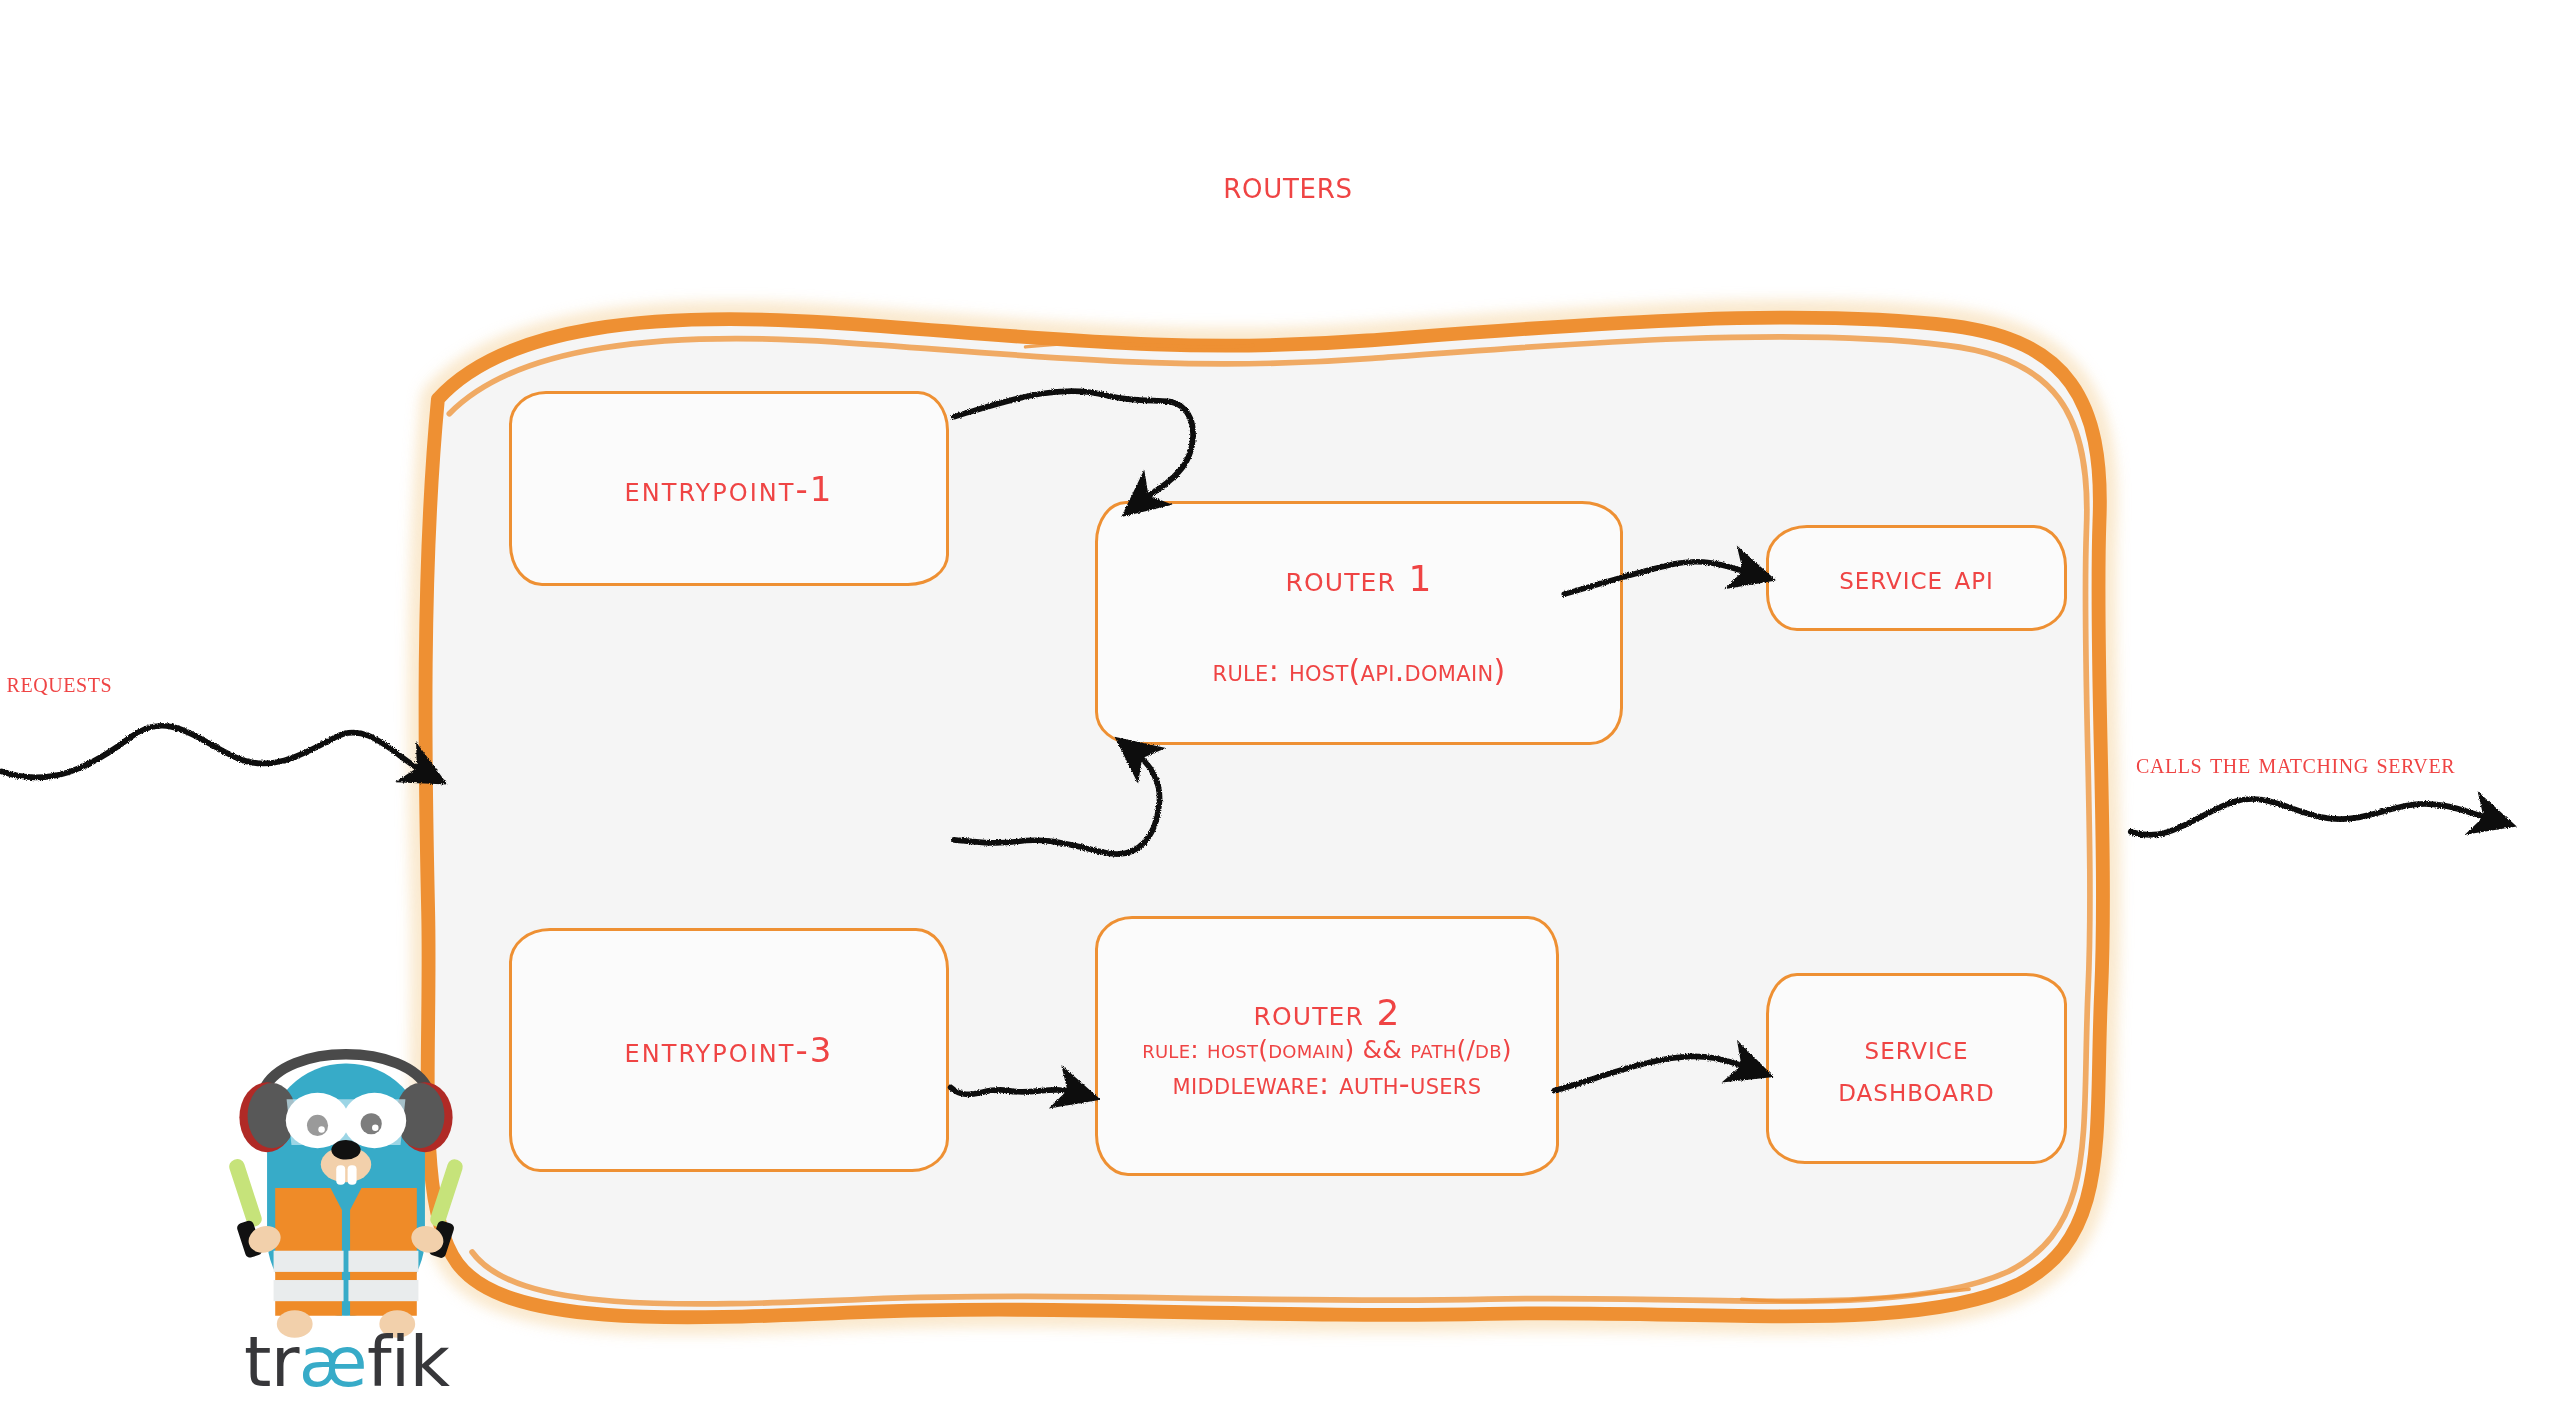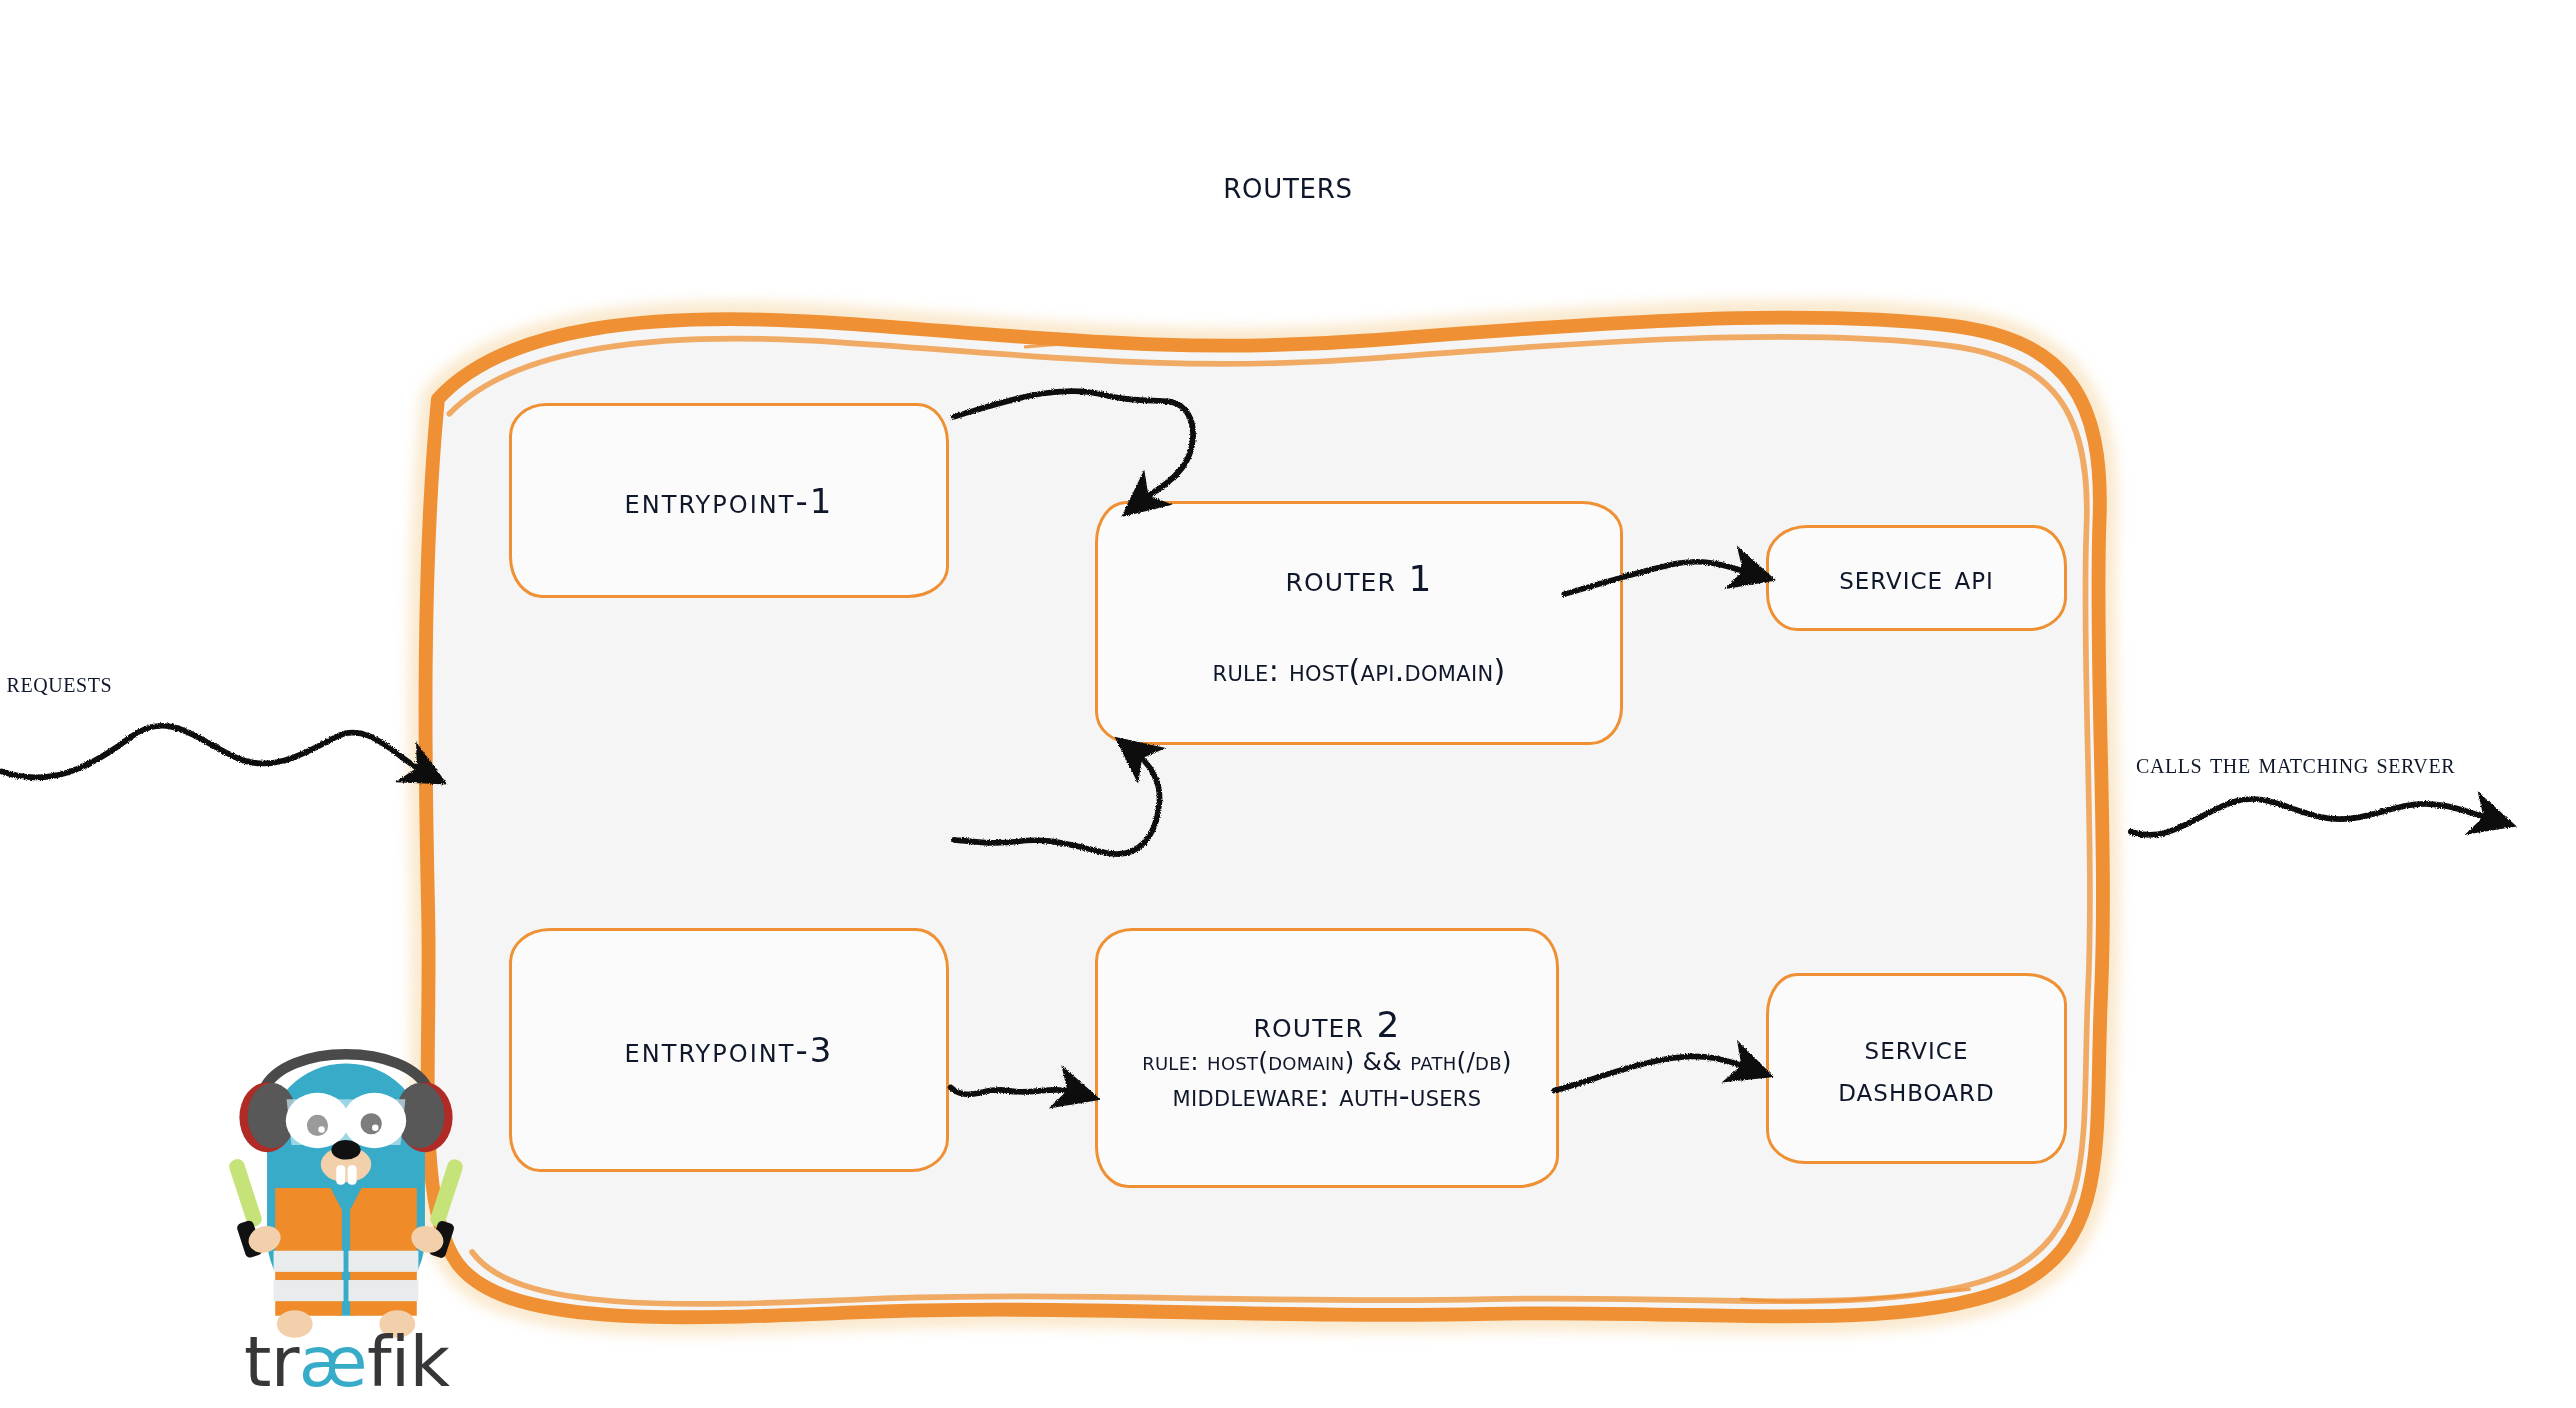--- a/index.html
+++ b/index.html
@@ -12,21 +12,21 @@
     width: 2576px;
     height: 1408px;
     background: #ffffff;
     overflow: hidden;
     font-family: "DejaVu Sans", sans-serif;
   }
 
   
   .hand {
     font-family: "DejaVu Sans", sans-serif;
-    color: #0f172a;
+    color: #ef4444;
     font-weight: 400;
     letter-spacing: 0.02em;
     white-space: nowrap;
   }
   
   .sc {
     font-variant: small-caps;
     text-transform: lowercase;
   }
 
@@ -62,21 +62,21 @@
     box-sizing: border-box;
     background: #fbfbfb;
     border: 3.3px solid #ee9033;
     border-radius: 34px;
     display: flex;
     flex-direction: column;
     align-items: center;
     justify-content: center;
   }
   
-  .box.wob1 { border-radius: 37px 31px 41px 33px / 33px 39px 31px 41px; margin-top: 12px; }
+  .box.wob1 { border-radius: 37px 31px 41px 33px / 33px 39px 31px 41px; }
   .box.wob2 { border-radius: 31px 41px 33px 39px / 41px 31px 37px 33px; }
   .box.wob3 { border-radius: 41px 33px 37px 31px / 34px 41px 33px 37px; }
 
   .ep-label {
     font-size: 34px;
     letter-spacing: 0.06em;
   }
 
   .router-title {
     font-size: 36px;

